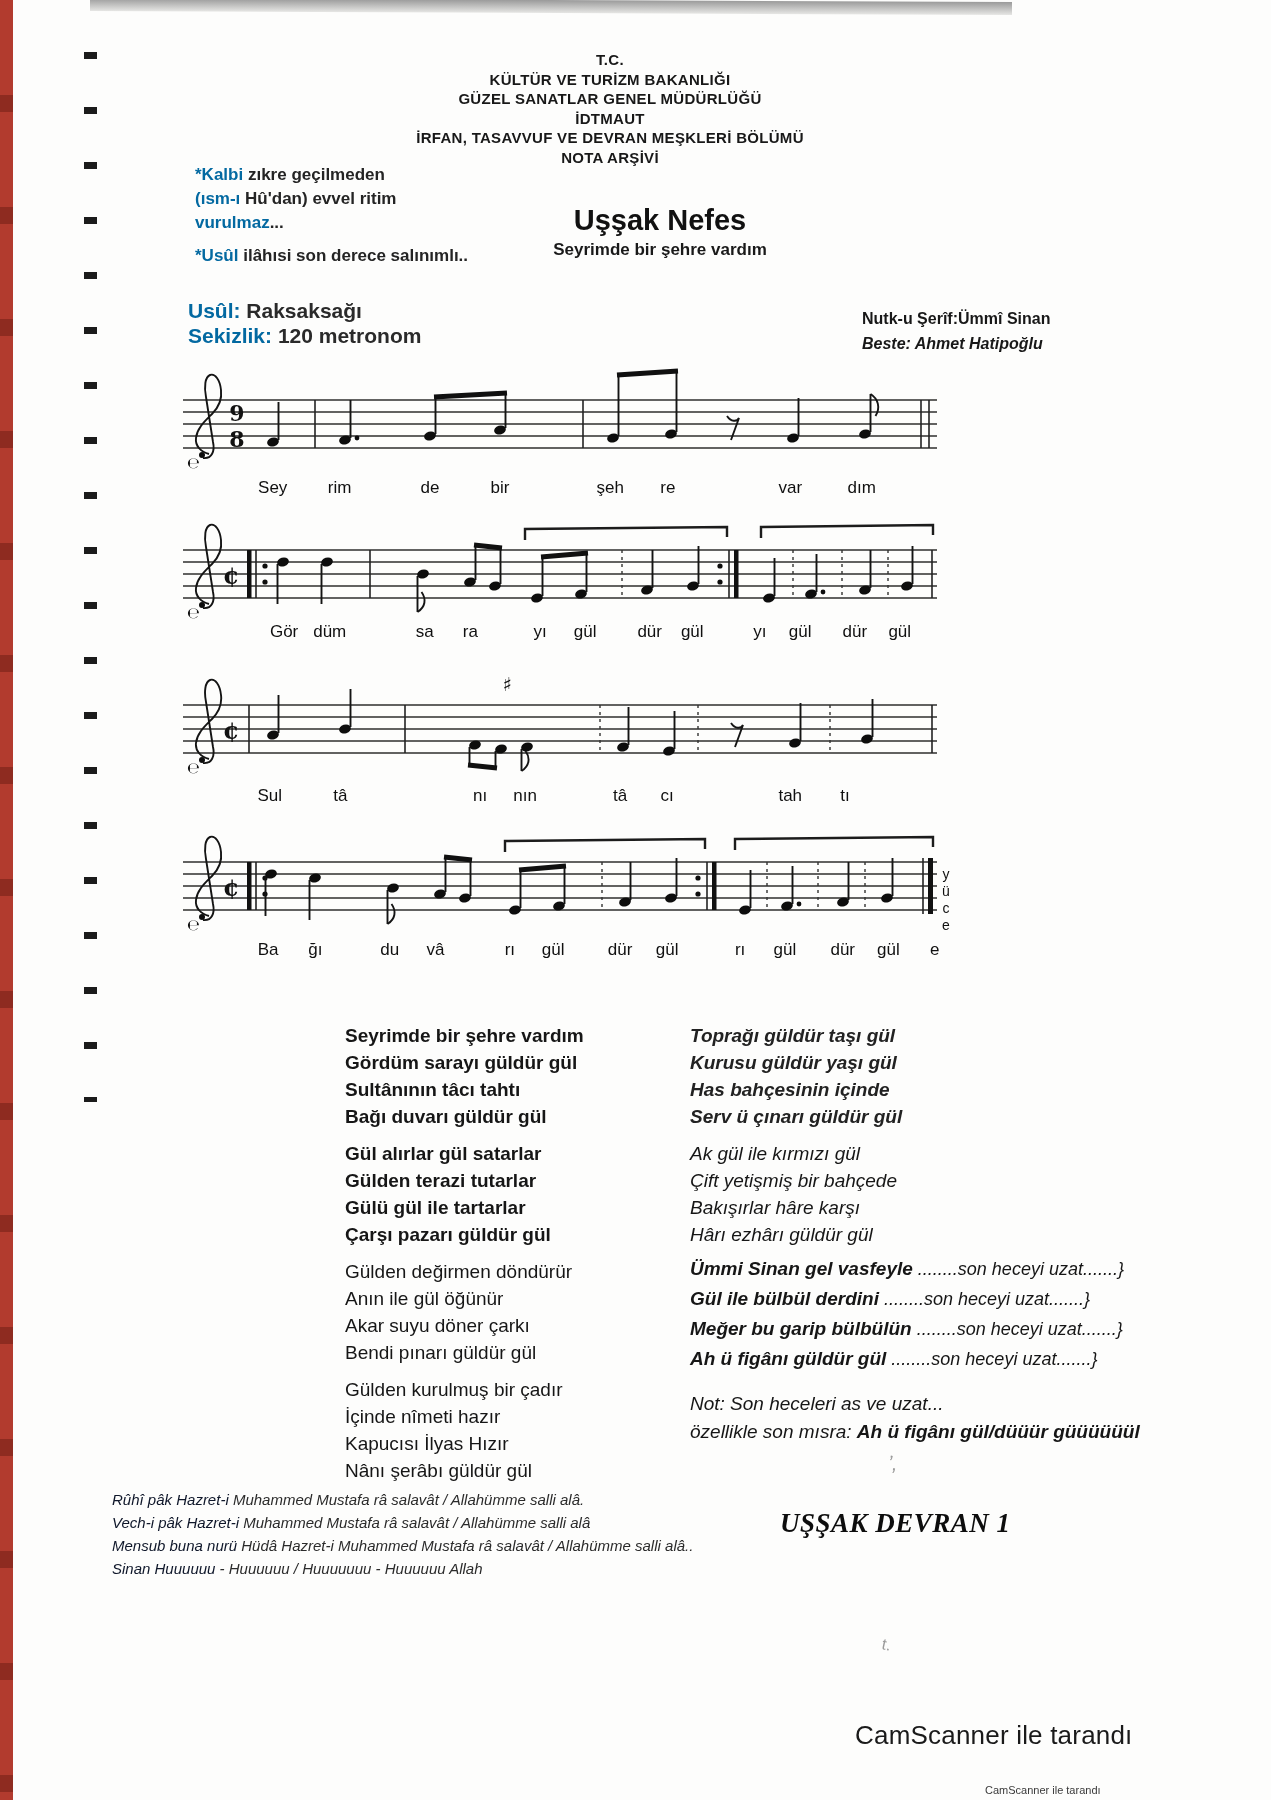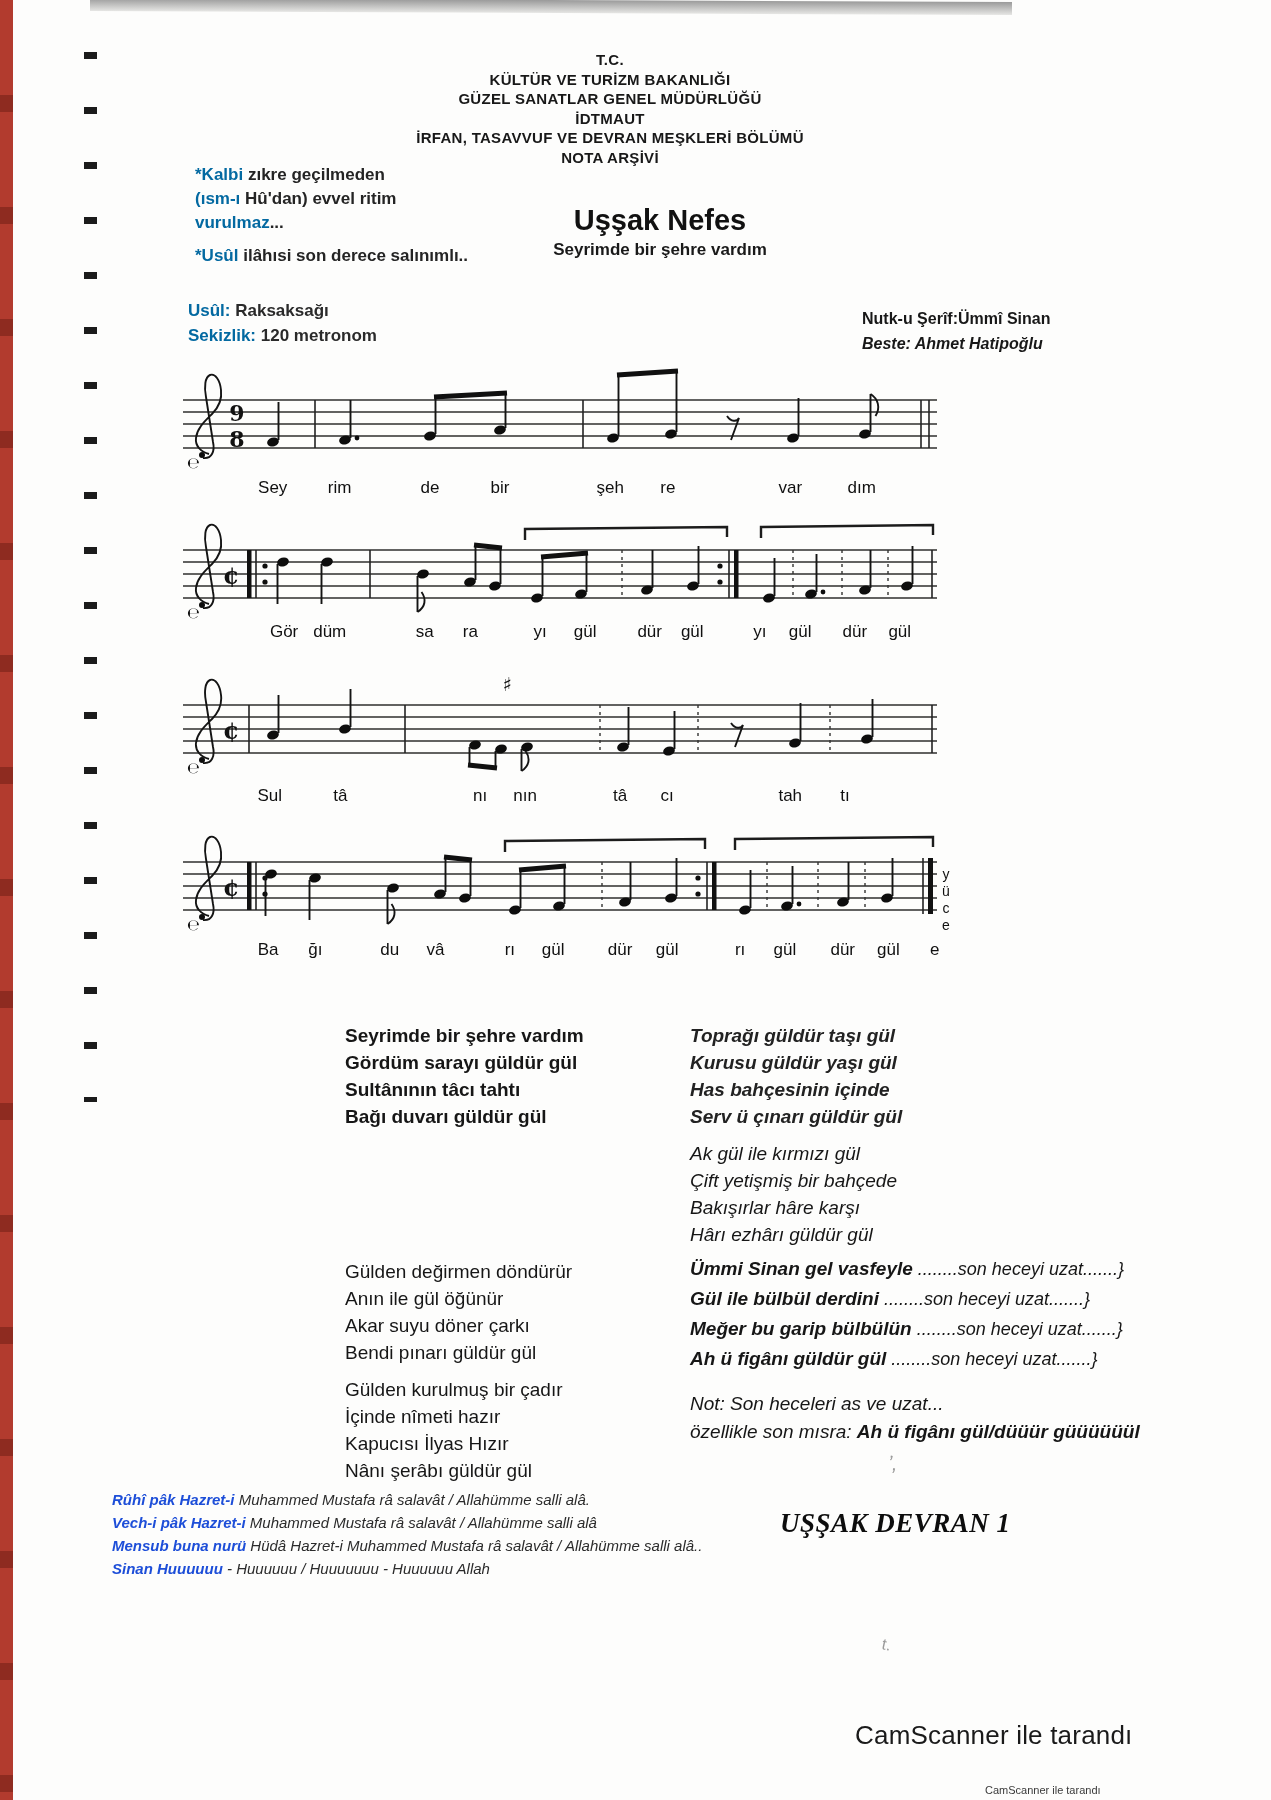--- a/index.html
+++ b/index.html
@@ -14,21 +14,21 @@
   #top-shadow{left:90px;top:0;width:922px;height:13px;
     background:linear-gradient(180deg,#9a9a9a,#e6e6e4);transform:skewY(.25deg);}
   .pencil{color:#9a9a9a;font-size:20px;transform:rotate(12deg);}
   
   #header{left:170px;top:50px;width:880px;text-align:center;font-weight:bold;
     font-size:15px;line-height:19.5px;letter-spacing:.3px;color:#181818;}
   
   #left-notes{left:195px;top:163px;width:330px;font-size:17px;font-weight:bold;line-height:24px;color:#242424;}
   #left-notes .gap{height:9px;}
   .faint{color:#0369a1;}
-  #usul{left:188px;top:298px;width:330px;font-size:17px;font-weight:bold;line-height:25px;color:#2a2a2a;}
+  #usul{left:188px;top:298px;width:330px;font-size:21px;font-weight:bold;line-height:25px;color:#2a2a2a;}
   
   #title-block{left:380px;top:204px;width:560px;text-align:center;}
   #title-block .t{font-size:29px;font-weight:bold;color:#111;}
   #title-block .s{font-size:17px;font-weight:bold;margin-top:3px;color:#191919;}
   
   #credits{left:862px;top:306px;width:290px;font-size:16px;font-weight:bold;line-height:25px;color:#181818;}
   #credits .it{font-style:italic;}
   
   .staff{width:770px;height:120px;}
   .sline{stroke:#2e2e2e;stroke-width:1.5;}
@@ -52,21 +52,21 @@
   .vR{left:690px;width:480px;font-style:italic;}
   .w700{font-weight:bold;}
   .w600{font-weight:bold;color:#222;}
   .uzat-line b{font-weight:bold;}
   .uzat-line{line-height:30px;}
   .uzat-line .dots{font-size:18px;}
   #note-block{font-size:19px;line-height:28px;color:#161616;white-space:nowrap;}
   
   #zikir{left:112px;top:1488px;width:720px;font-size:15px;font-style:italic;
     line-height:23px;color:#2b2b2b;white-space:nowrap;}
-  #zikir .faint{color:#1d4ed8;font-weight:bold;}
+  #zikir .faint{color:#0f172a;}
   #devran{left:780px;top:1508px;width:300px;font-family:"Liberation Serif",serif;
     font-weight:bold;font-size:27px;letter-spacing:.5px;color:#0d0d0d;white-space:nowrap;font-style:italic;}
   #camscanner{left:855px;top:1720px;width:320px;font-size:26px;font-weight:bold;
     color:#1a1a1a;letter-spacing:.2px;white-space:nowrap;font-weight:500;}
   #camscanner-small{left:985px;top:1784px;width:220px;font-size:11px;color:#3a3a3a;white-space:nowrap;}
 </style>
 </head>
 <body>
 
 <div id="page">
@@ -390,20 +390,26 @@
     <div>Sultânının tâcı tahtı</div>
       <div>Bağı duvarı güldür gül</div>
   </div>
   <div class="abs verse vR w600" style="top:1022px">
     <div>Toprağı güldür taşı gül</div>
       <div>Kurusu güldür yaşı gül</div>
     <div>Has bahçesinin içinde</div>
       <div>Serv ü çınarı güldür gül</div>
   </div>
 
+  <div class="abs verse vL w700" style="top:1140px">
+    <div>Gül alırlar gül satarlar</div>
+      <div>Gülden terazi tutarlar</div>
+    <div>Gülü gül ile tartarlar</div>
+      <div>Çarşı pazarı güldür gül</div>
+  </div>
   <div class="abs verse vR" style="top:1140px">
     <div>Ak gül ile kırmızı gül</div>
       <div>Çift yetişmiş bir bahçede</div>
     <div>Bakışırlar hâre karşı</div>
       <div>Hârı ezhârı güldür gül</div>
   </div>
 
   <div class="abs verse vL" style="top:1258px">
     <div>Gülden değirmen döndürür</div>
       <div>Anın ile gül öğünür</div>

